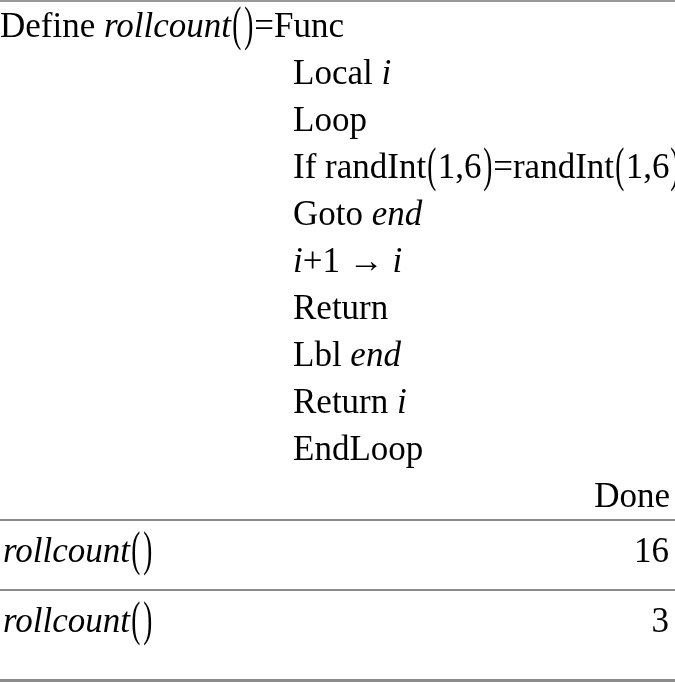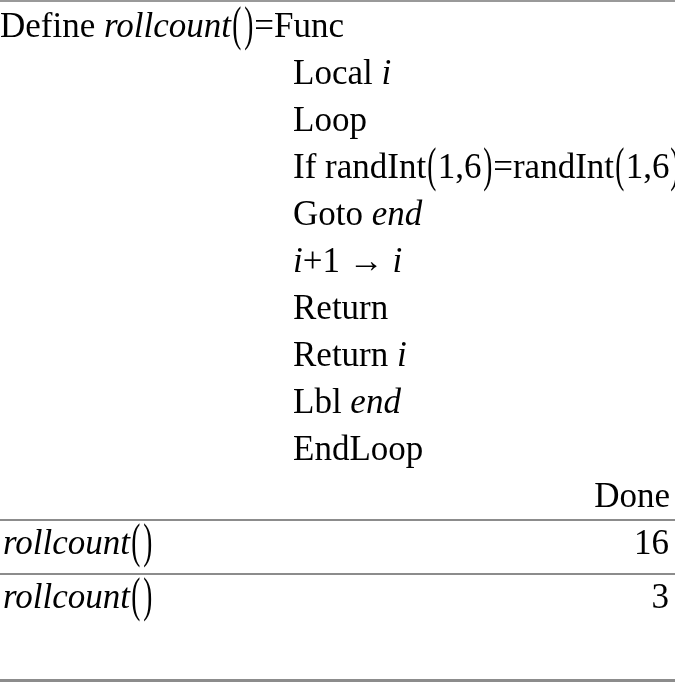--- a/index.html
+++ b/index.html
@@ -34,21 +34,21 @@
     transform-origin: 50% 56%;
   }
   .result-line {
     height: 47px;
     line-height: 47px;
     text-align: right;
     padding-right: 5px;
     white-space: pre;
   }
   .history-row {
-    height: 54px;
+    height: 70px;
     box-sizing: border-box;
     border-top: 2px solid #8c8c8c;
     display: flex;
     justify-content: space-between;
     align-items: center;
     padding: 0 6px 8px 3px;
     white-space: pre;
   }
   .history-expression { white-space: pre; }
   .history-result { font-style: normal; }
@@ -59,22 +59,22 @@
 <div class="screen">
   <div class="program-entry">
     <div id="program-lines">
         <div class="code-line"><span class="seg-keyword">Define </span><span class="seg-variable">rollcount</span><span class="seg-paren"><span class="ti-paren">(</span><span class="ti-paren">)</span></span><span class="seg-keyword">=Func</span></div>
         <div class="code-line indent"><span class="seg-keyword">Local </span><span class="seg-variable">i</span></div>
         <div class="code-line indent"><span class="seg-keyword">Loop</span></div>
         <div class="code-line indent"><span class="seg-keyword">If randInt</span><span class="seg-paren"><span class="ti-paren">(</span></span><span class="seg-keyword">1,6</span><span class="seg-paren"><span class="ti-paren">)</span></span><span class="seg-keyword">=randInt</span><span class="seg-paren"><span class="ti-paren">(</span></span><span class="seg-keyword">1,6</span><span class="seg-paren"><span class="ti-paren">)</span></span></div>
         <div class="code-line indent"><span class="seg-keyword">Goto </span><span class="seg-variable">end</span></div>
         <div class="code-line indent"><span class="seg-variable">i</span><span class="seg-keyword">+1</span><span class="seg-arrow"> → </span><span class="seg-variable">i</span></div>
         <div class="code-line indent"><span class="seg-keyword">Return</span></div>
+        <div class="code-line indent"><span class="seg-keyword">Lbl </span><span class="seg-variable">end</span></div>
         <div class="code-line indent"><span class="seg-keyword">Return </span><span class="seg-variable">i</span></div>
-        <div class="code-line indent"><span class="seg-keyword">Lbl </span><span class="seg-variable">end</span></div>
         <div class="code-line indent"><span class="seg-keyword">EndLoop</span></div>
       </div>
     <div class="result-line">Done</div>
   </div>
   <div id="history">
       <div class="history-row"><span class="history-expression"><span class="seg-variable">rollcount</span><span class="seg-paren"><span class="ti-paren">(</span><span class="ti-paren">)</span></span></span><span class="history-result">16</span></div>
       <div class="history-row"><span class="history-expression"><span class="seg-variable">rollcount</span><span class="seg-paren"><span class="ti-paren">(</span><span class="ti-paren">)</span></span></span><span class="history-result">3</span></div>
     </div>
 </div>
 

